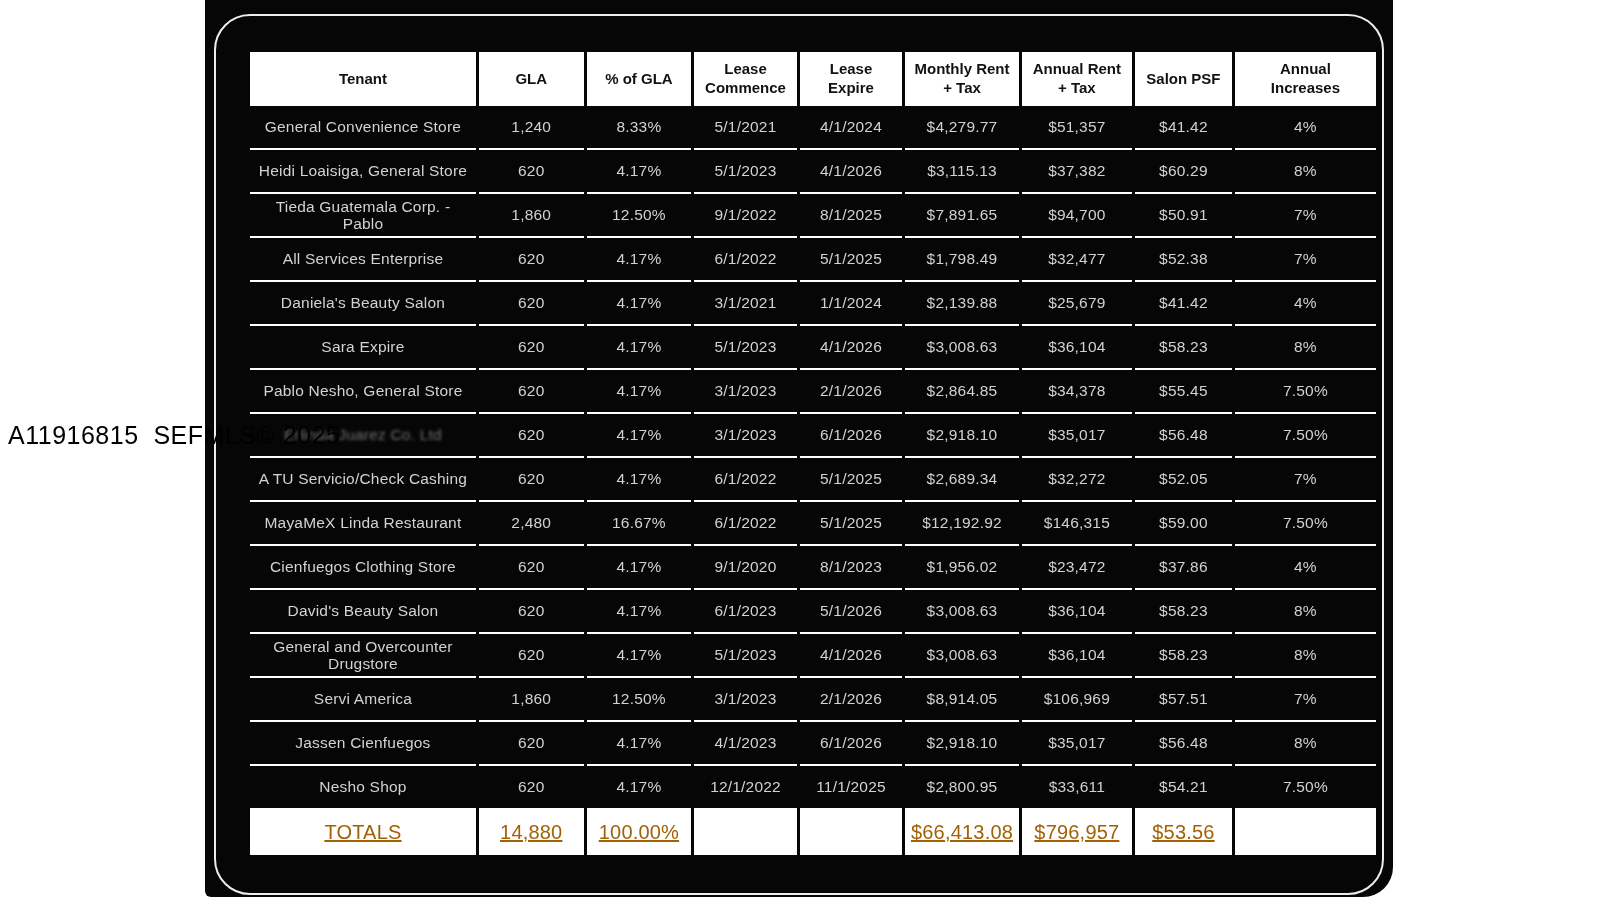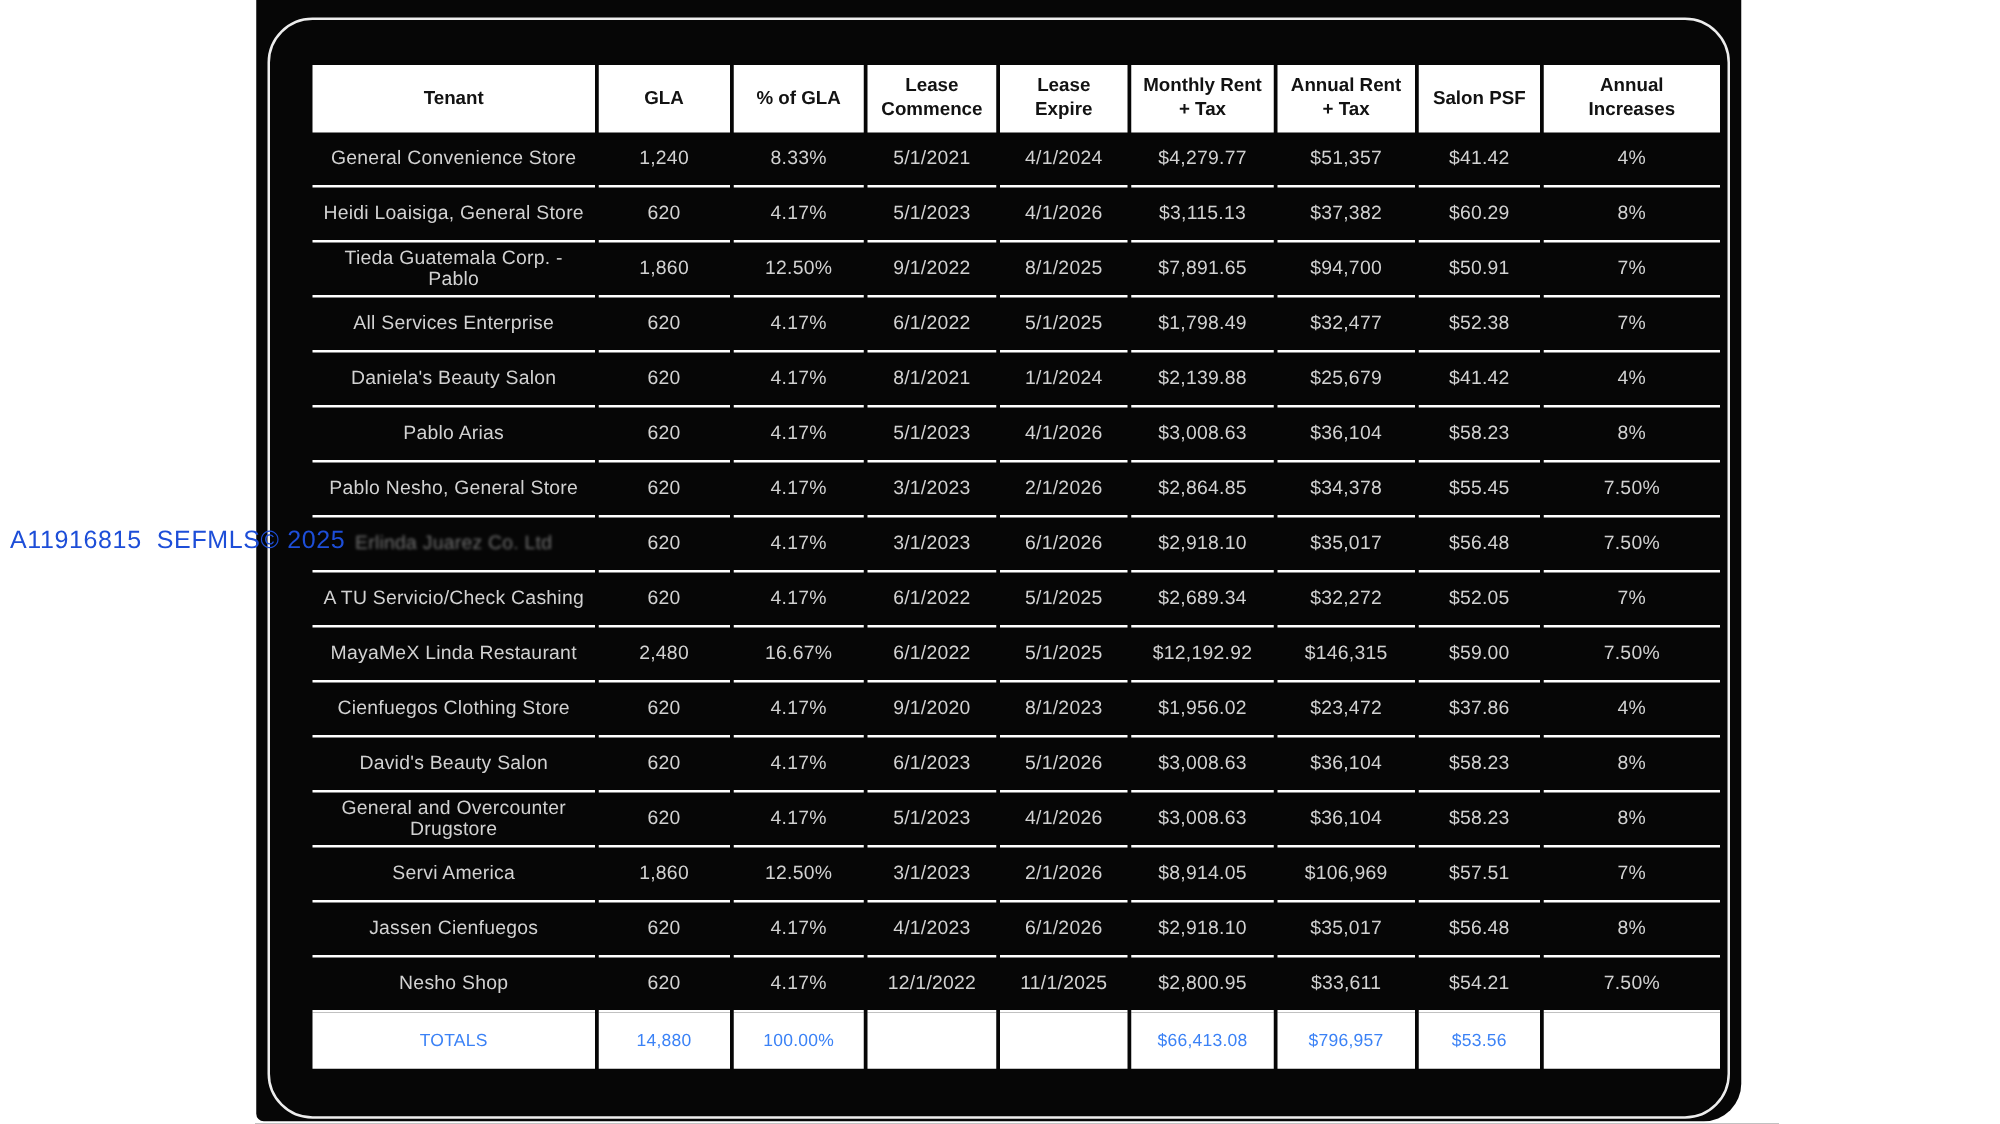--- a/index.html
+++ b/index.html
@@ -27,29 +27,29 @@
     background:#ffffff;color:#121212;font-weight:700;font-size:15px;
     height:54px;vertical-align:middle;text-align:center;
     white-space:pre-line;line-height:1.25;padding:0 2px;
   }
   table.rentroll tbody td{
     color:#d2d2d2;font-size:15.5px;text-align:center;vertical-align:middle;
     height:42px;border-bottom:2.5px solid #ffffff;
     padding:0 4px;line-height:1.12;letter-spacing:.2px;
   }
   table.rentroll tr.totals td{
-    background:#ffffff;color:#3b82f6;border-bottom:none;
-    height:45px;font-size:14px;
+    background:#ffffff;color:#a16207;border-bottom:none;
+    height:45px;font-size:20px;text-decoration:underline;
   }
   .obscured{
     filter:blur(1.4px);opacity:.55;color:#c4c4c4;
   }
   .watermark{
     position:absolute;left:8px;top:421px;
-    font-size:20px;color:#1d4ed8;letter-spacing:.5px;
+    font-size:25px;color:#000000;letter-spacing:.5px;
     white-space:pre;
   }
 </style>
 </head>
 <body>
 
 <div class="card"></div>
 <div class="card-outline"></div>
 
 <div class="table-wrap">
@@ -125,29 +125,29 @@
           <td>5/1/2025</td>
           <td>$1,798.49</td>
           <td>$32,477</td>
           <td>$52.38</td>
           <td>7%</td>
         </tr>
         <tr>
           <td>Daniela's Beauty Salon</td>
           <td>620</td>
           <td>4.17%</td>
-          <td>8/1/2021</td>
+          <td>3/1/2021</td>
           <td>1/1/2024</td>
           <td>$2,139.88</td>
           <td>$25,679</td>
           <td>$41.42</td>
           <td>4%</td>
         </tr>
         <tr>
-          <td>Pablo Arias</td>
+          <td>Sara Expire</td>
           <td>620</td>
           <td>4.17%</td>
           <td>5/1/2023</td>
           <td>4/1/2026</td>
           <td>$3,008.63</td>
           <td>$36,104</td>
           <td>$58.23</td>
           <td>8%</td>
         </tr>
         <tr>

